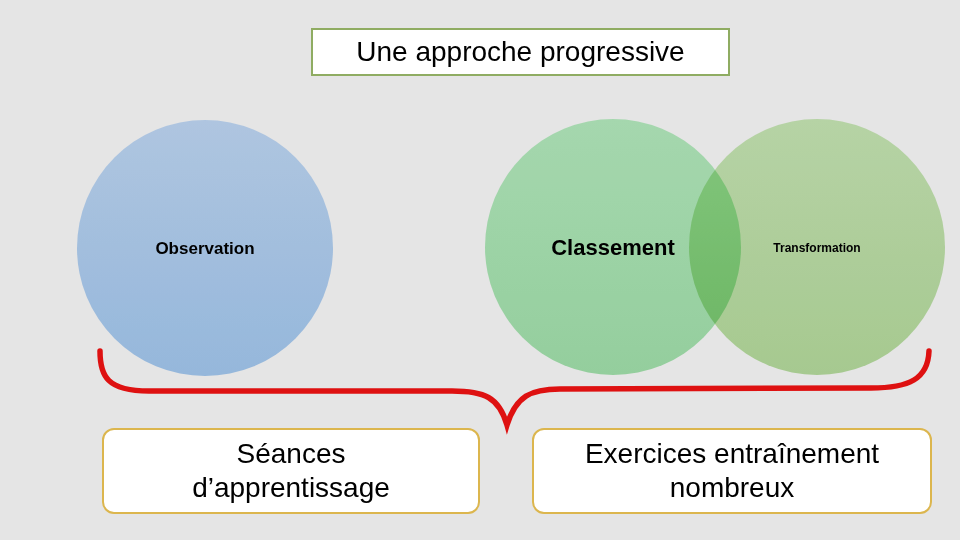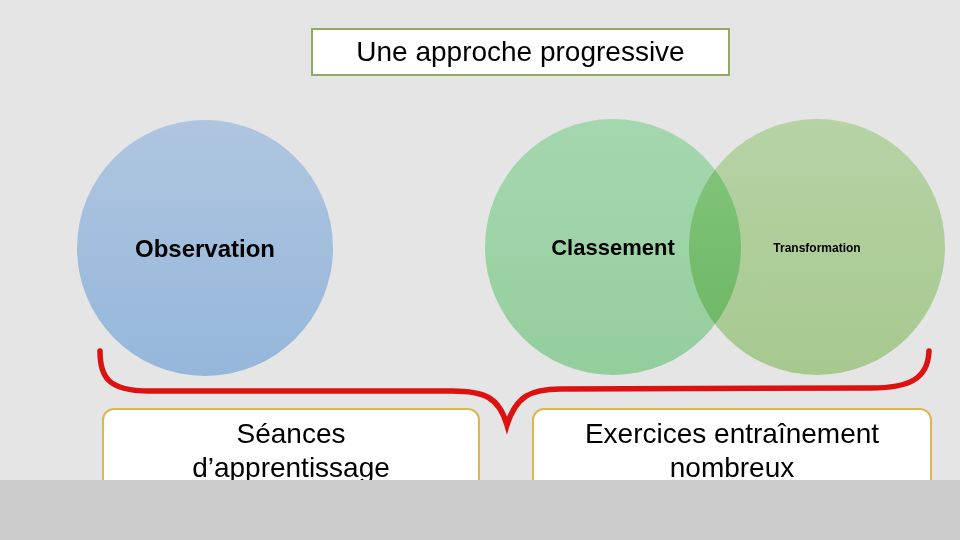--- a/index.html
+++ b/index.html
@@ -3,21 +3,21 @@
 <meta charset="utf-8">
 <style>
   html, body {
     margin: 0;
     padding: 0;
     background: #ccc;
   }
   .slide {
     position: relative;
     width: 960px;
-    height: 480px;
+    height: 540px;
     overflow: hidden;
     isolation: isolate;
     background: var(--background, #e5e5e5);
     font-family: "Liberation Sans", sans-serif;
     color: var(--text, #000);
   }
   .title-box {
     position: absolute;
     left: 311px;
     top: 28px;
@@ -49,35 +49,35 @@
   .circle-1 { left: 77px; top: 120px; background: linear-gradient(180deg, var(--circle1-top, #c3dcfa), var(--circle1-bottom, #a6ccf4)); }
   .circle-2 { left: 281px; background: linear-gradient(180deg, var(--circle2-top, #bef5ec), var(--circle2-bottom, #abeee2)); }
   .circle-3 { left: 485px; background: linear-gradient(180deg, var(--circle3-top, #b8f0c2), var(--circle3-bottom, #a5e6af)); }
   .circle-4 { left: 689px; background: linear-gradient(180deg, var(--circle4-top, #cbebb8), var(--circle4-bottom, #b9e0a0)); }
   .circle-label {
     font-weight: bold;
     color: #000;
     white-space: nowrap;
     transform: translateY(1px);
   }
-  .circle-1 .circle-label { font-size: 24px; }
+  .circle-1 .circle-label { font-size: 17px; }
   .circle-2 .circle-label { font-size: 20px; }
   .circle-3 .circle-label { font-size: 22px; }
   .circle-4 .circle-label { font-size: 12px; }
   .brace-svg {
     position: absolute;
     left: 0;
     top: 0;
     width: 960px;
     height: 540px;
     pointer-events: none;
   }
   .outcome-box {
     position: absolute;
-    top: 408px;
+    top: 428px;
     height: 86px;
     background: #ffffff;
     border: 2.5px solid var(--box-border, #dcb64e);
     border-radius: 12px;
     box-sizing: border-box;
     display: flex;
     align-items: center;
     justify-content: center;
     text-align: center;
   }

